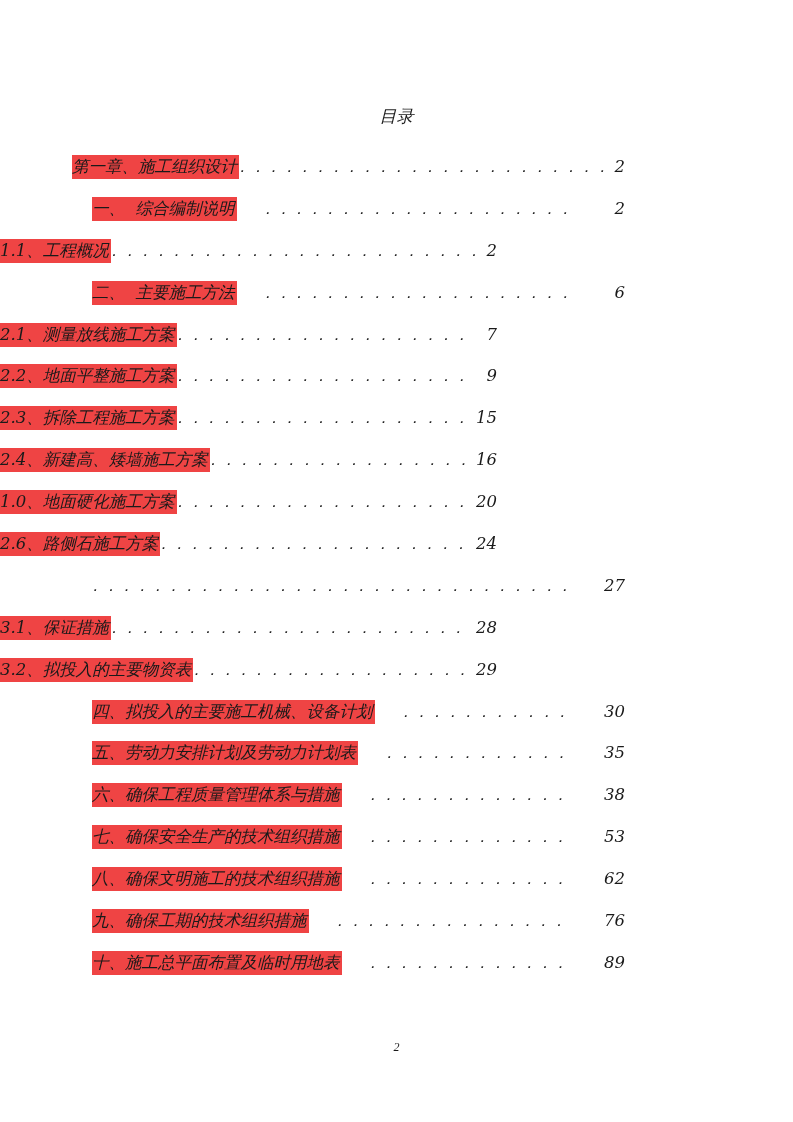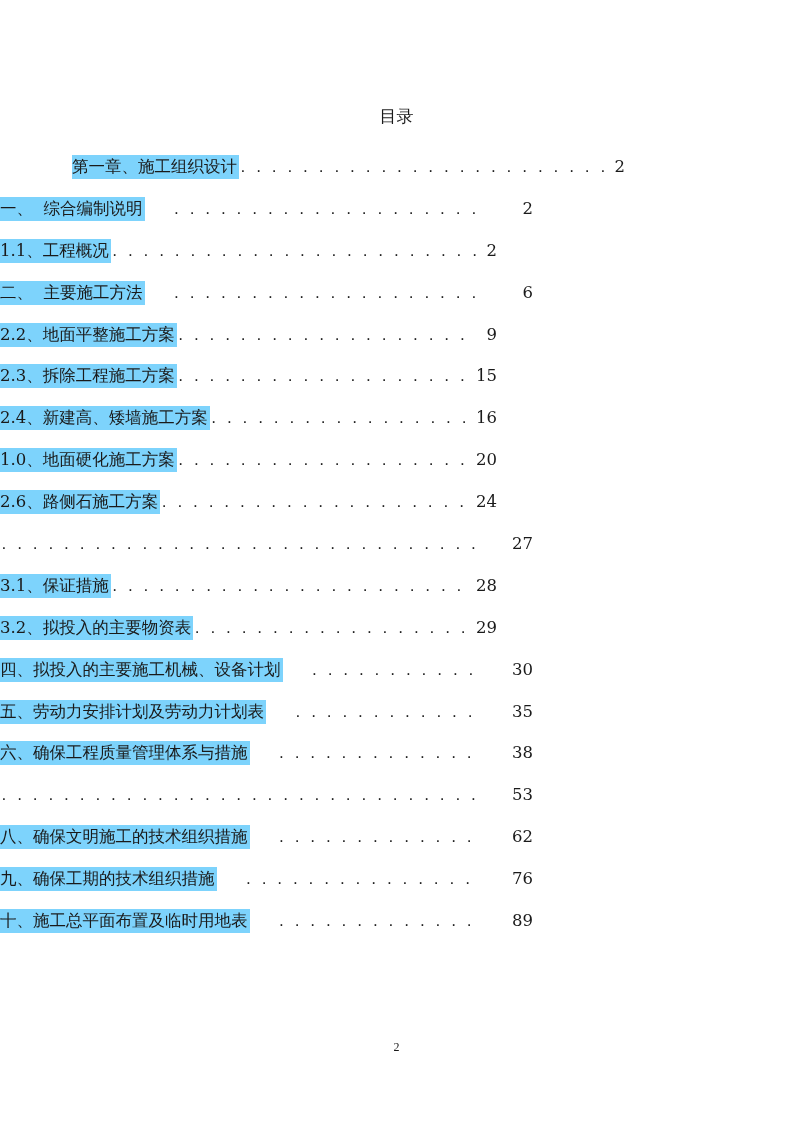--- a/index.html
+++ b/index.html
@@ -1,43 +1,43 @@
 <!DOCTYPE html>
 <html><head>
   <meta charset="utf-8">
   <style>
     html, body { margin: 0; padding: 0; background: #ffffff; }
     body {
       width: 793px; height: 1122px; position: relative; overflow: hidden;
       font-family: "DejaVu Serif", "Liberation Serif", serif;
       color: #1a1a1a;
     }
-    .page { position: absolute; left: 0; top: 0; width: 639px; height: 1122px; }
+    .page { position: absolute; left: 0; top: 0; width: 639px; height: 1122px; font-style: italic; }
     .toc-title {
       position: absolute; top: 104px; left: 0; width: 793px;
       text-align: center; font-size: 17px; line-height: 24px;
     }
     .toc-list { position: absolute; top: 146px; left: 0; width: 793px; margin: 0; padding: 0; list-style: none; }
     .toc-entry {
       position: relative; height: 41.9px; display: flex; align-items: center;
       right: 0; font-size: 16.5px; line-height: 24px; white-space: nowrap;
     }
-    .toc-entry .label { flex: 0 0 auto; padding-right: 2px; background: #7dd3fc; }
+    .toc-entry .label { flex: 0 0 auto; padding-right: 2px; background: #ef4444; }
     .toc-entry .leader {
       flex: 1 1 auto; overflow: hidden; height: 24px; letter-spacing: 4.2px;
       font-family: "DejaVu Sans Mono", "Liberation Mono", monospace; font-size: 13px;
       line-height: 26px; color: #222;
     }
     .toc-entry .leader::before {
       content: ". . . . . . . . . . . . . . . . . . . . . . . . . . . . . . . . . . . . . . . . . . . . . . . . . . . . . . . . . . . . . . . . . . . . . . . .";
       letter-spacing: 0;
     }
     .toc-entry .page-num { flex: 0 0 auto; min-width: 18px; text-align: right; padding-left: 3px; }
     .lvl-0 { margin-left: 72px; width: 553px; }
-    .lvl-1 { width: 533px; gap: 28px; }
+    .lvl-1 { margin-left: 92px; width: 533px; gap: 28px; }
     .lvl-2 { width: 497px; }
     .footer-page {
       position: absolute; top: 1040px; left: 0; width: 793px; text-align: center;
       font-size: 12px; font-family: "Liberation Serif", serif;
     }
   </style>
 </head>
 <body>
 
 <div class="page">
@@ -56,20 +56,25 @@
     </li>
     <li class="toc-entry lvl-2">
       <span class="label">1.1、工程概况</span>
       <span class="leader"></span>
       <span class="page-num">2</span>
     </li>
     <li class="toc-entry lvl-1">
       <span class="label" style="white-space:pre">二、  主要施工方法</span>
       <span class="leader"></span>
       <span class="page-num">6</span>
+    </li>
+    <li class="toc-entry lvl-2">
+      <span class="label">2.1、测量放线施工方案</span>
+      <span class="leader"></span>
+      <span class="page-num">7</span>
     </li>
     <li class="toc-entry lvl-2">
       <span class="label">2.2、地面平整施工方案</span>
       <span class="leader"></span>
       <span class="page-num">9</span>
     </li>
     <li class="toc-entry lvl-2">
       <span class="label">2.3、拆除工程施工方案</span>
       <span class="leader"></span>
       <span class="page-num">15</span>
@@ -112,20 +117,21 @@
       <span class="label">五、劳动力安排计划及劳动力计划表</span>
       <span class="leader"></span>
       <span class="page-num">35</span>
     </li>
     <li class="toc-entry lvl-1">
       <span class="label">六、确保工程质量管理体系与措施</span>
       <span class="leader"></span>
       <span class="page-num">38</span>
     </li>
     <li class="toc-entry lvl-1">
+      <span class="label">七、确保安全生产的技术组织措施</span>
       <span class="leader"></span>
       <span class="page-num">53</span>
     </li>
     <li class="toc-entry lvl-1">
       <span class="label">八、确保文明施工的技术组织措施</span>
       <span class="leader"></span>
       <span class="page-num">62</span>
     </li>
     <li class="toc-entry lvl-1">
       <span class="label">九、确保工期的技术组织措施</span>

